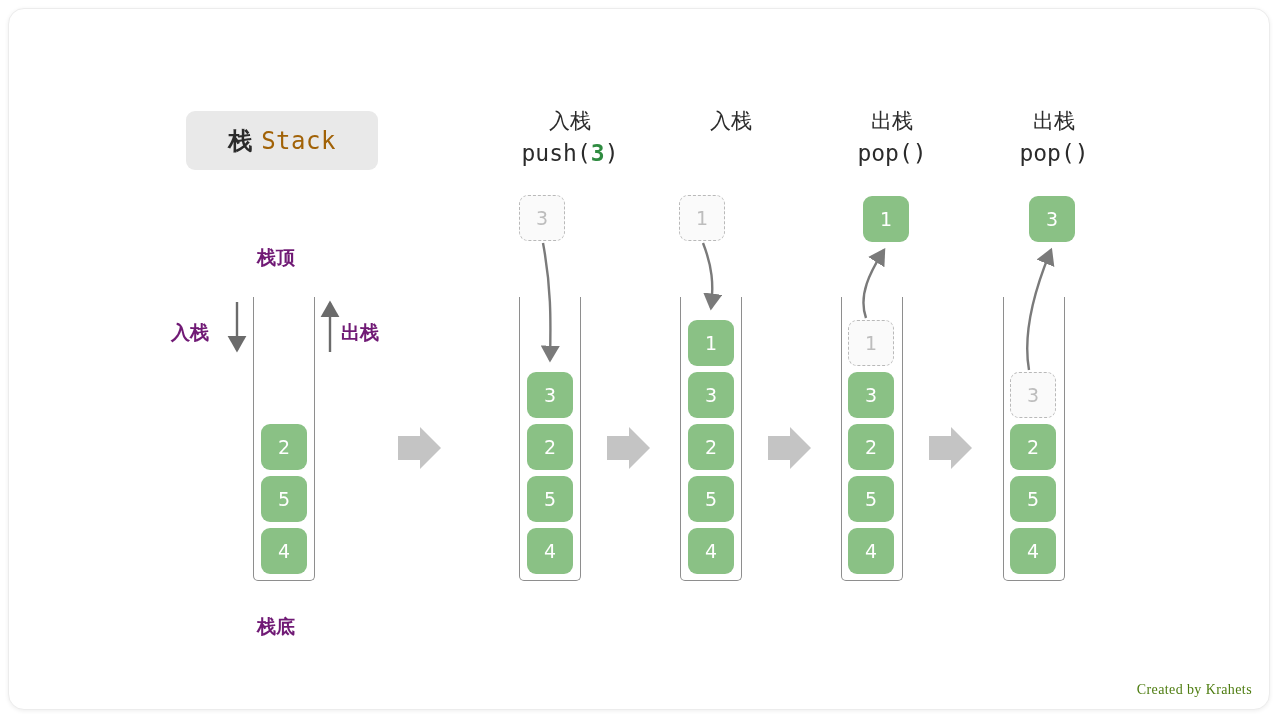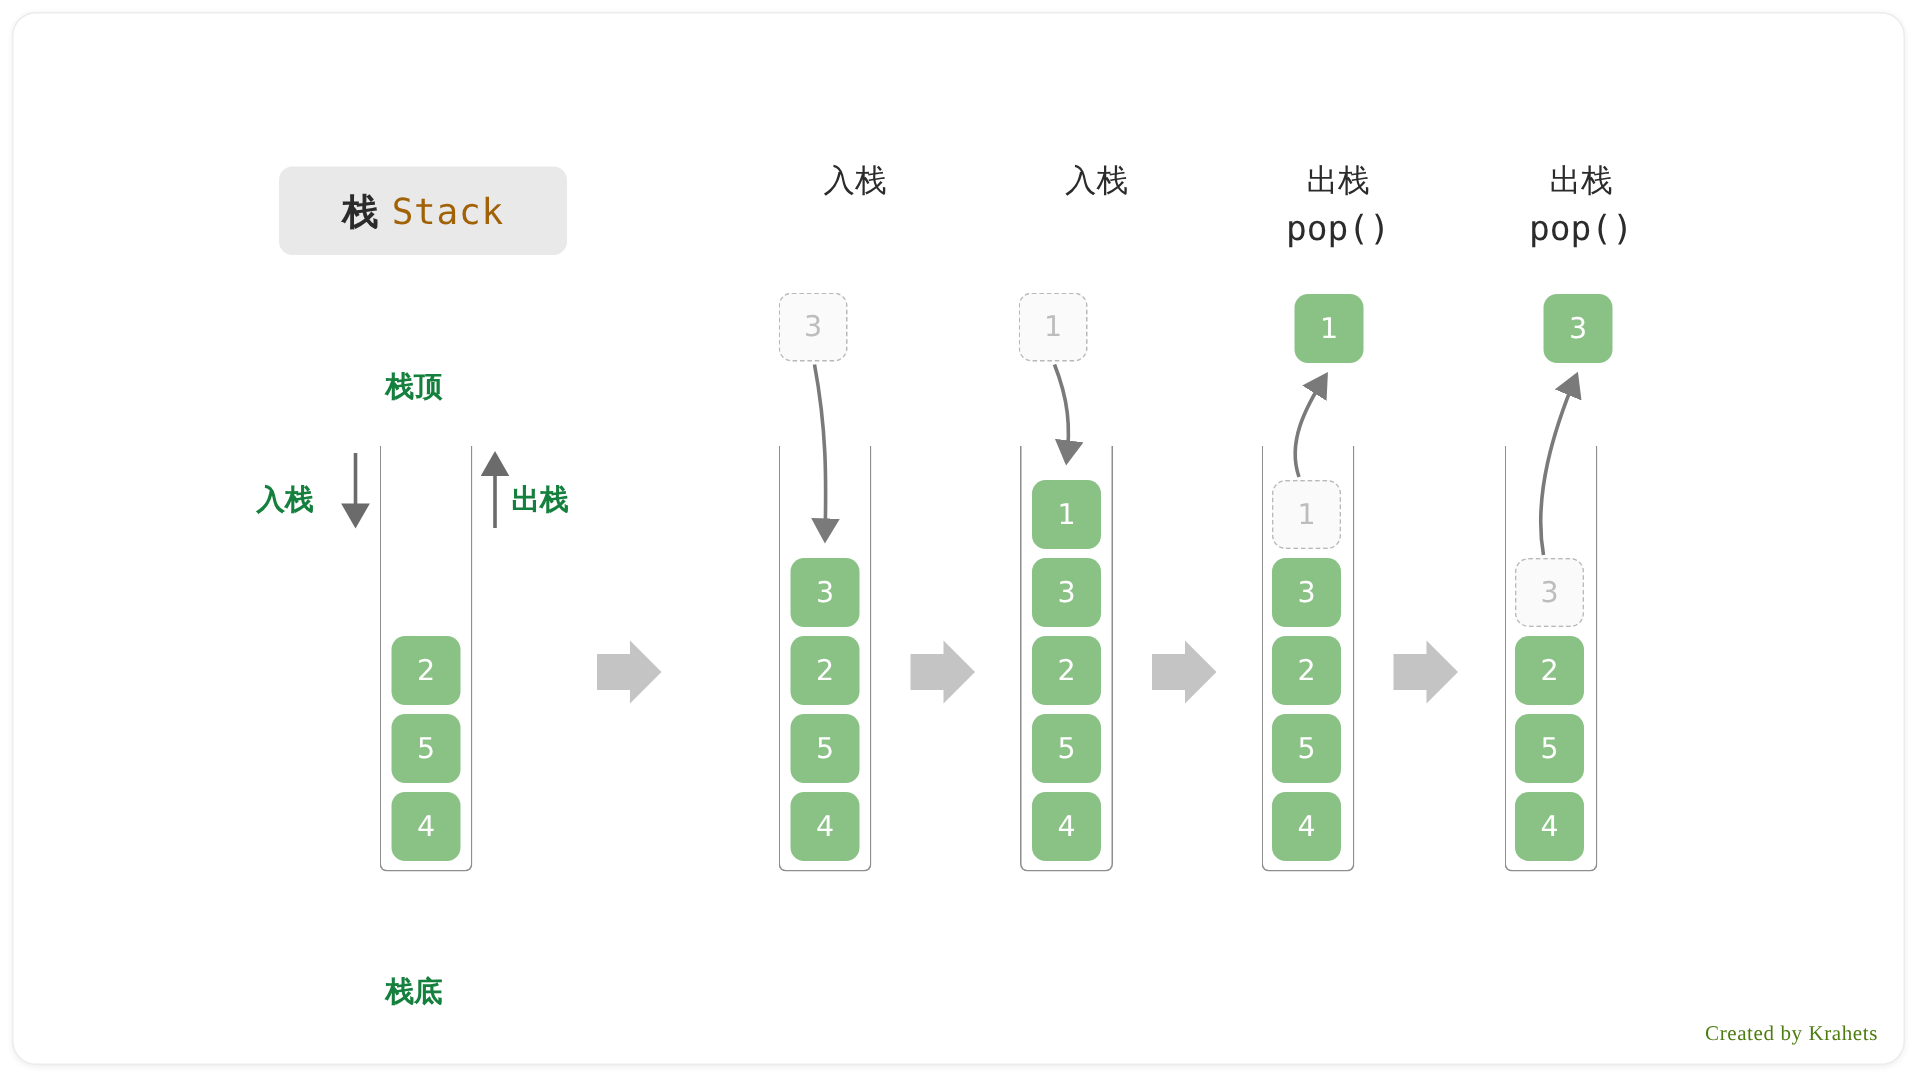--- a/index.html
+++ b/index.html
@@ -56,21 +56,21 @@
     color: #a16207;
     letter-spacing: 0.5px;
   }
 
   
   .cn-bold {
     position: absolute;
     font-family: Liberation Serif, serif;
     font-size: 19px;
     font-weight: bold;
-    color: #15803d;
+    color: #701a75;
     white-space: nowrap;
   }
 
   
   .stage-head {
     position: absolute;
     width: 180px;
     text-align: center;
     white-space: nowrap;
   }
@@ -154,26 +154,27 @@
 
 <div id="canvas">
   <div class="card"></div>
 
   <div class="title-badge">
     <span class="title-cn">栈</span>
     <span class="title-en">Stack</span>
   </div>
 
   <div class="cn-bold" style="left:257px; top:245px;">栈顶</div>
-  <div class="cn-bold" style="left:257px; top:648px;">栈底</div>
+  <div class="cn-bold" style="left:257px; top:614px;">栈底</div>
   <div class="cn-bold" style="left:171px; top:320px;">入栈</div>
   <div class="cn-bold" style="left:341px; top:320px;">出栈</div>
 
   <div class="stage-head" style="left:480px; top:106px;">
     <div class="l1">入栈</div>
+    <div class="l2"><span>push(</span><span class="arg">3</span><span>)</span></div>
   </div>
 
   <div class="stage-head" style="left:641px; top:106px;">
     <div class="l1">入栈</div>
   </div>
 
   <div class="stage-head" style="left:802px; top:106px;">
     <div class="l1">出栈</div>
     <div class="l2"><span>pop(</span><span class="arg"></span><span>)</span></div>
   </div>

